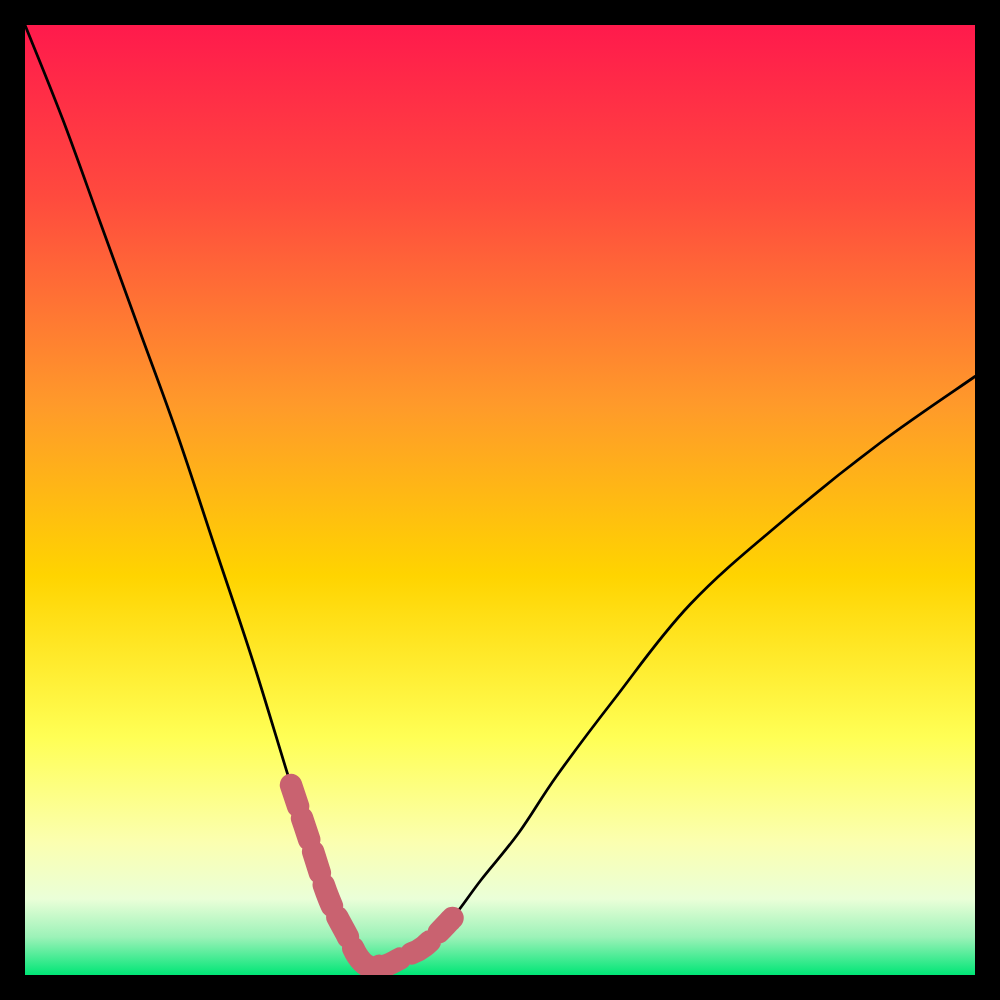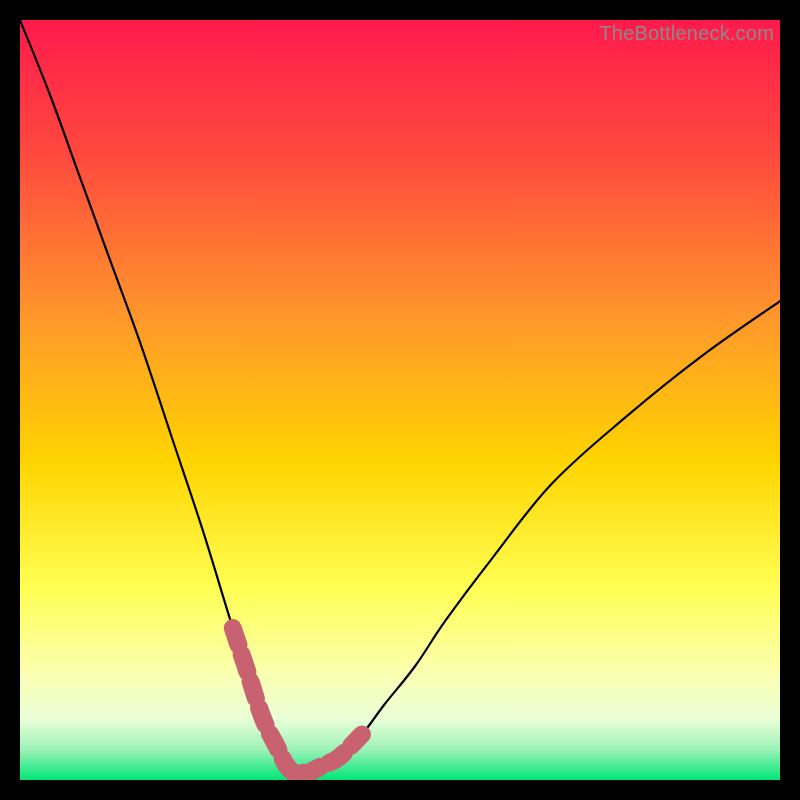--- a/index.html
+++ b/index.html
@@ -38,21 +38,20 @@
   }
   svg {
     display: block;
   }
 </style>
 </head>
 <body>
 
 <div class="frame">
 
-  <div class="watermark">TheBottleneck.com</div>
 
   <svg class="plot-area" viewBox="0 0 760 760" preserveAspectRatio="none">
 
     <defs>
       <linearGradient id="bg-grad" x1="0" y1="0" x2="0" y2="1">
         <stop offset="0%" stop-color="#ff1a4c"></stop>
         <stop offset="18%" stop-color="#ff4a3e"></stop>
         <stop offset="40%" stop-color="#ff9a2a"></stop>
         <stop offset="58%" stop-color="#ffd400"></stop>
         <stop offset="75%" stop-color="#ffff55"></stop>

